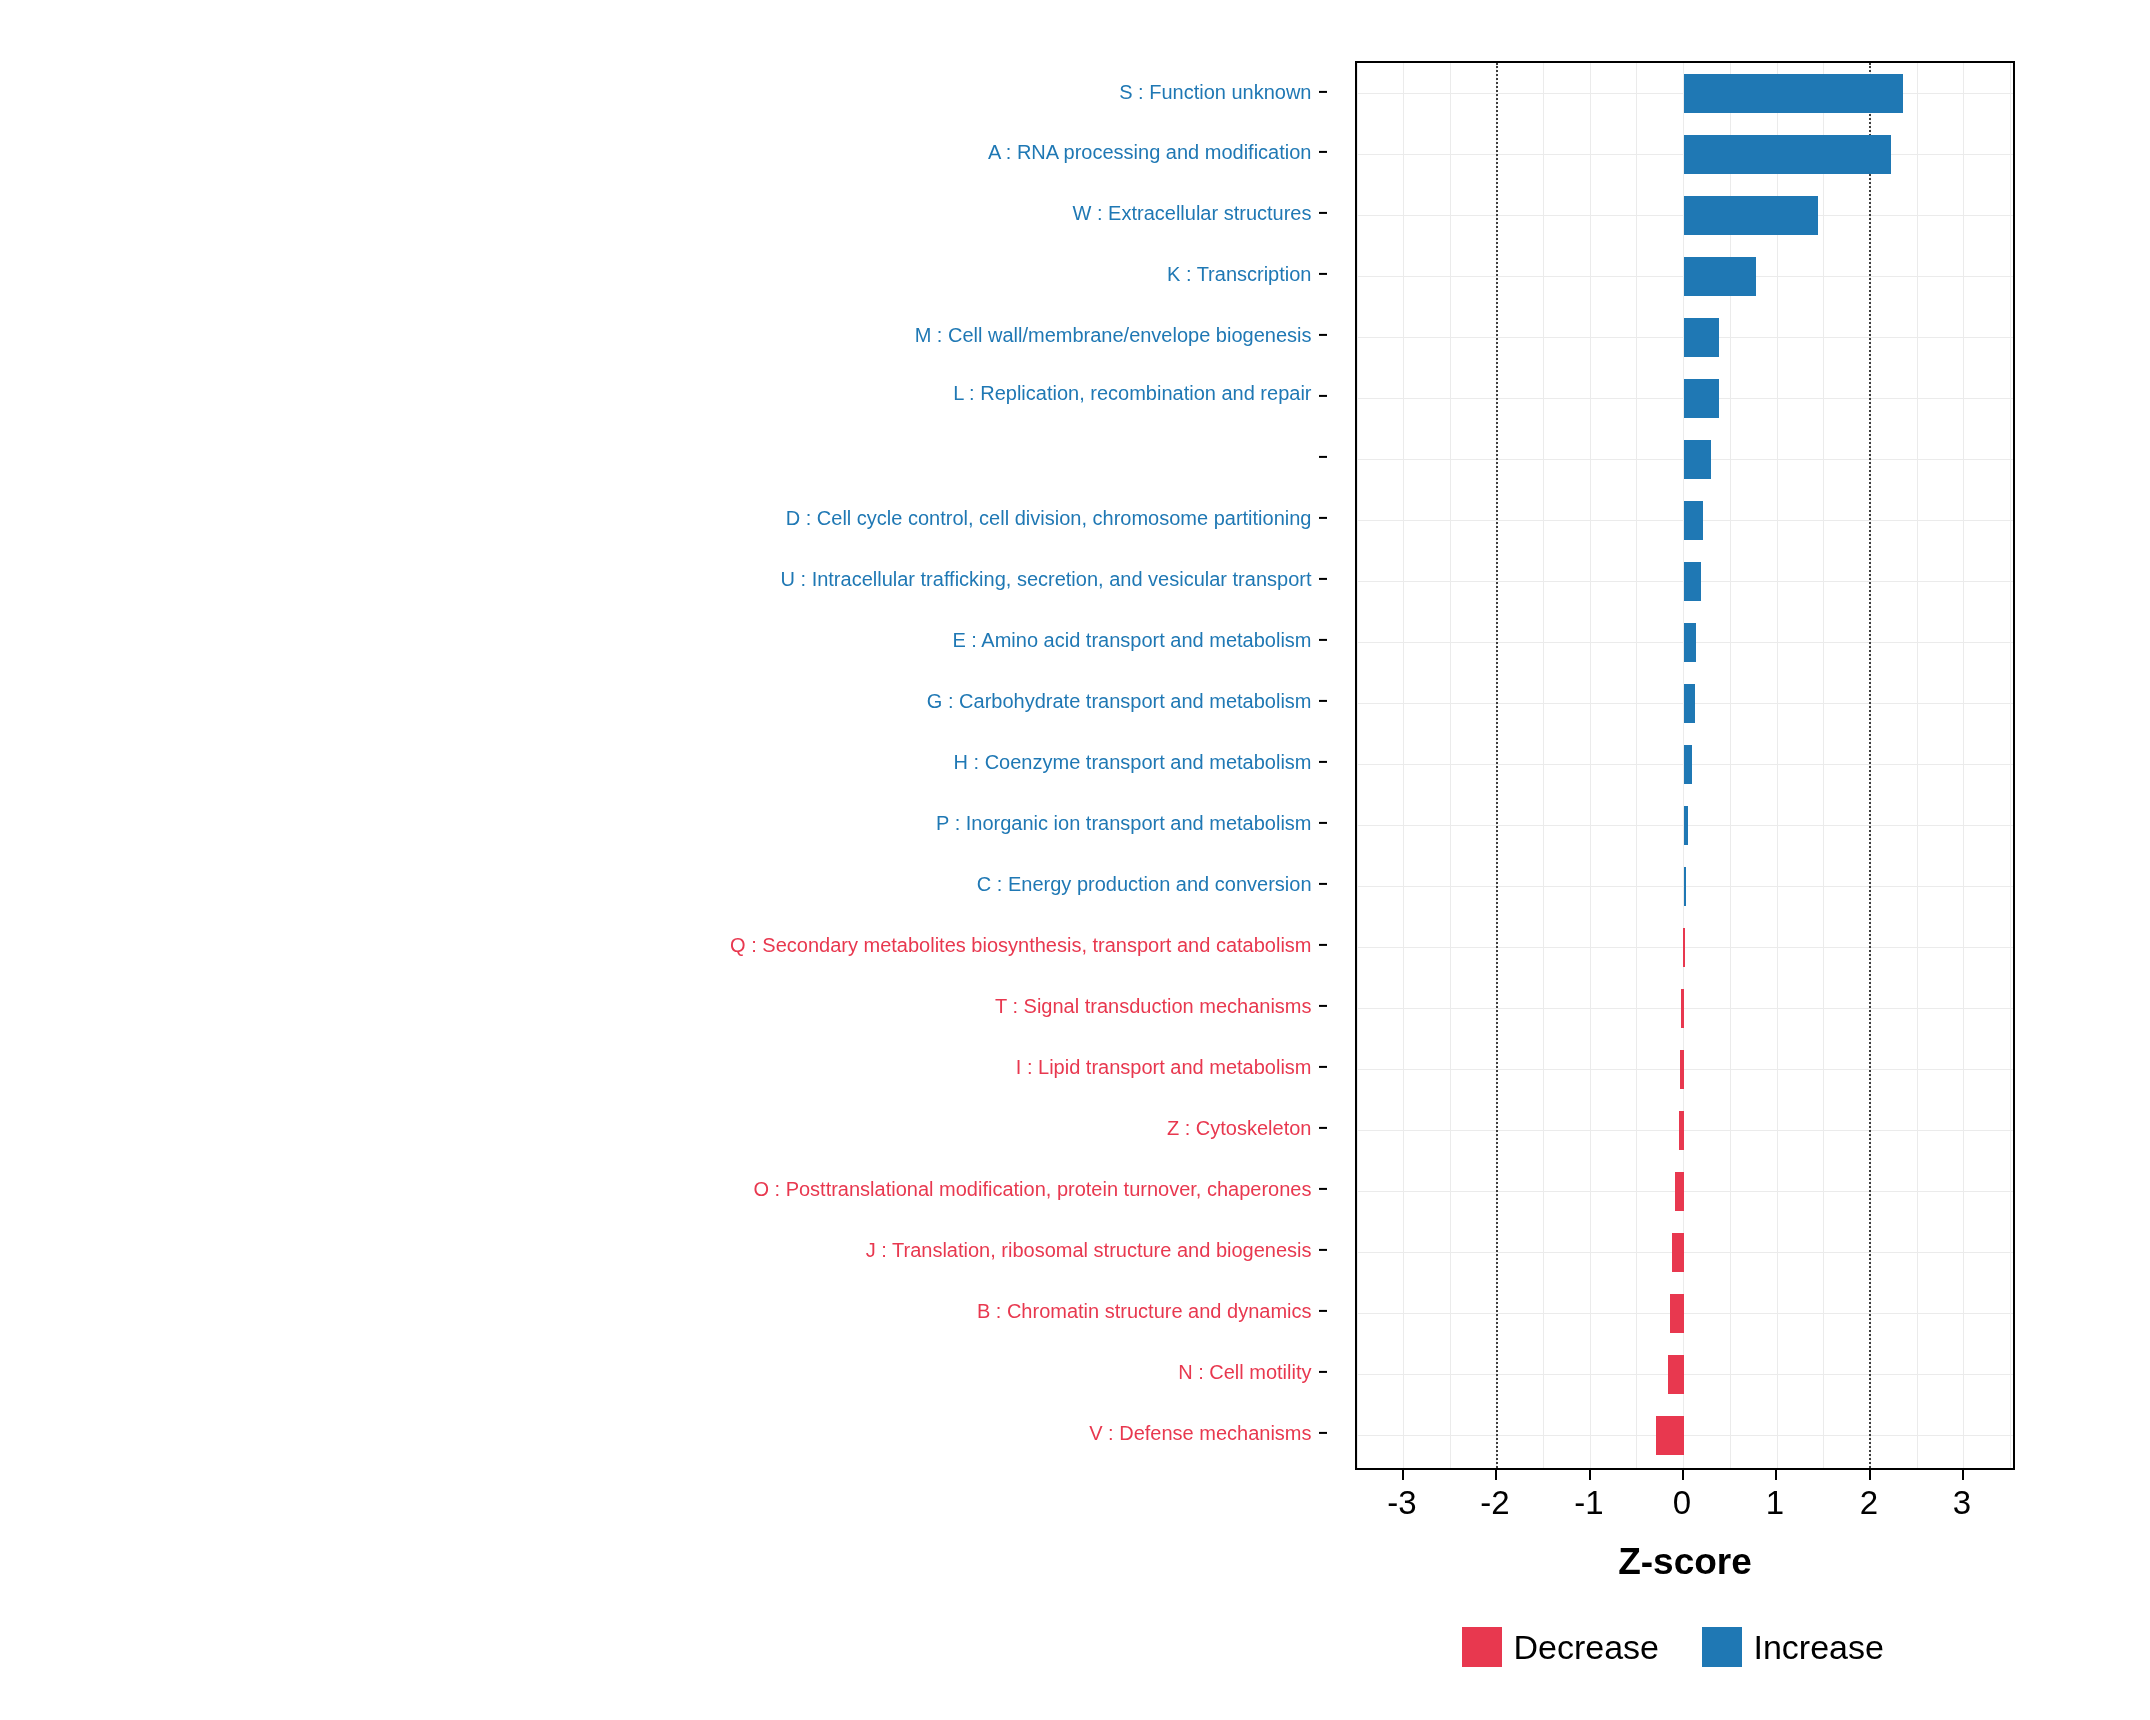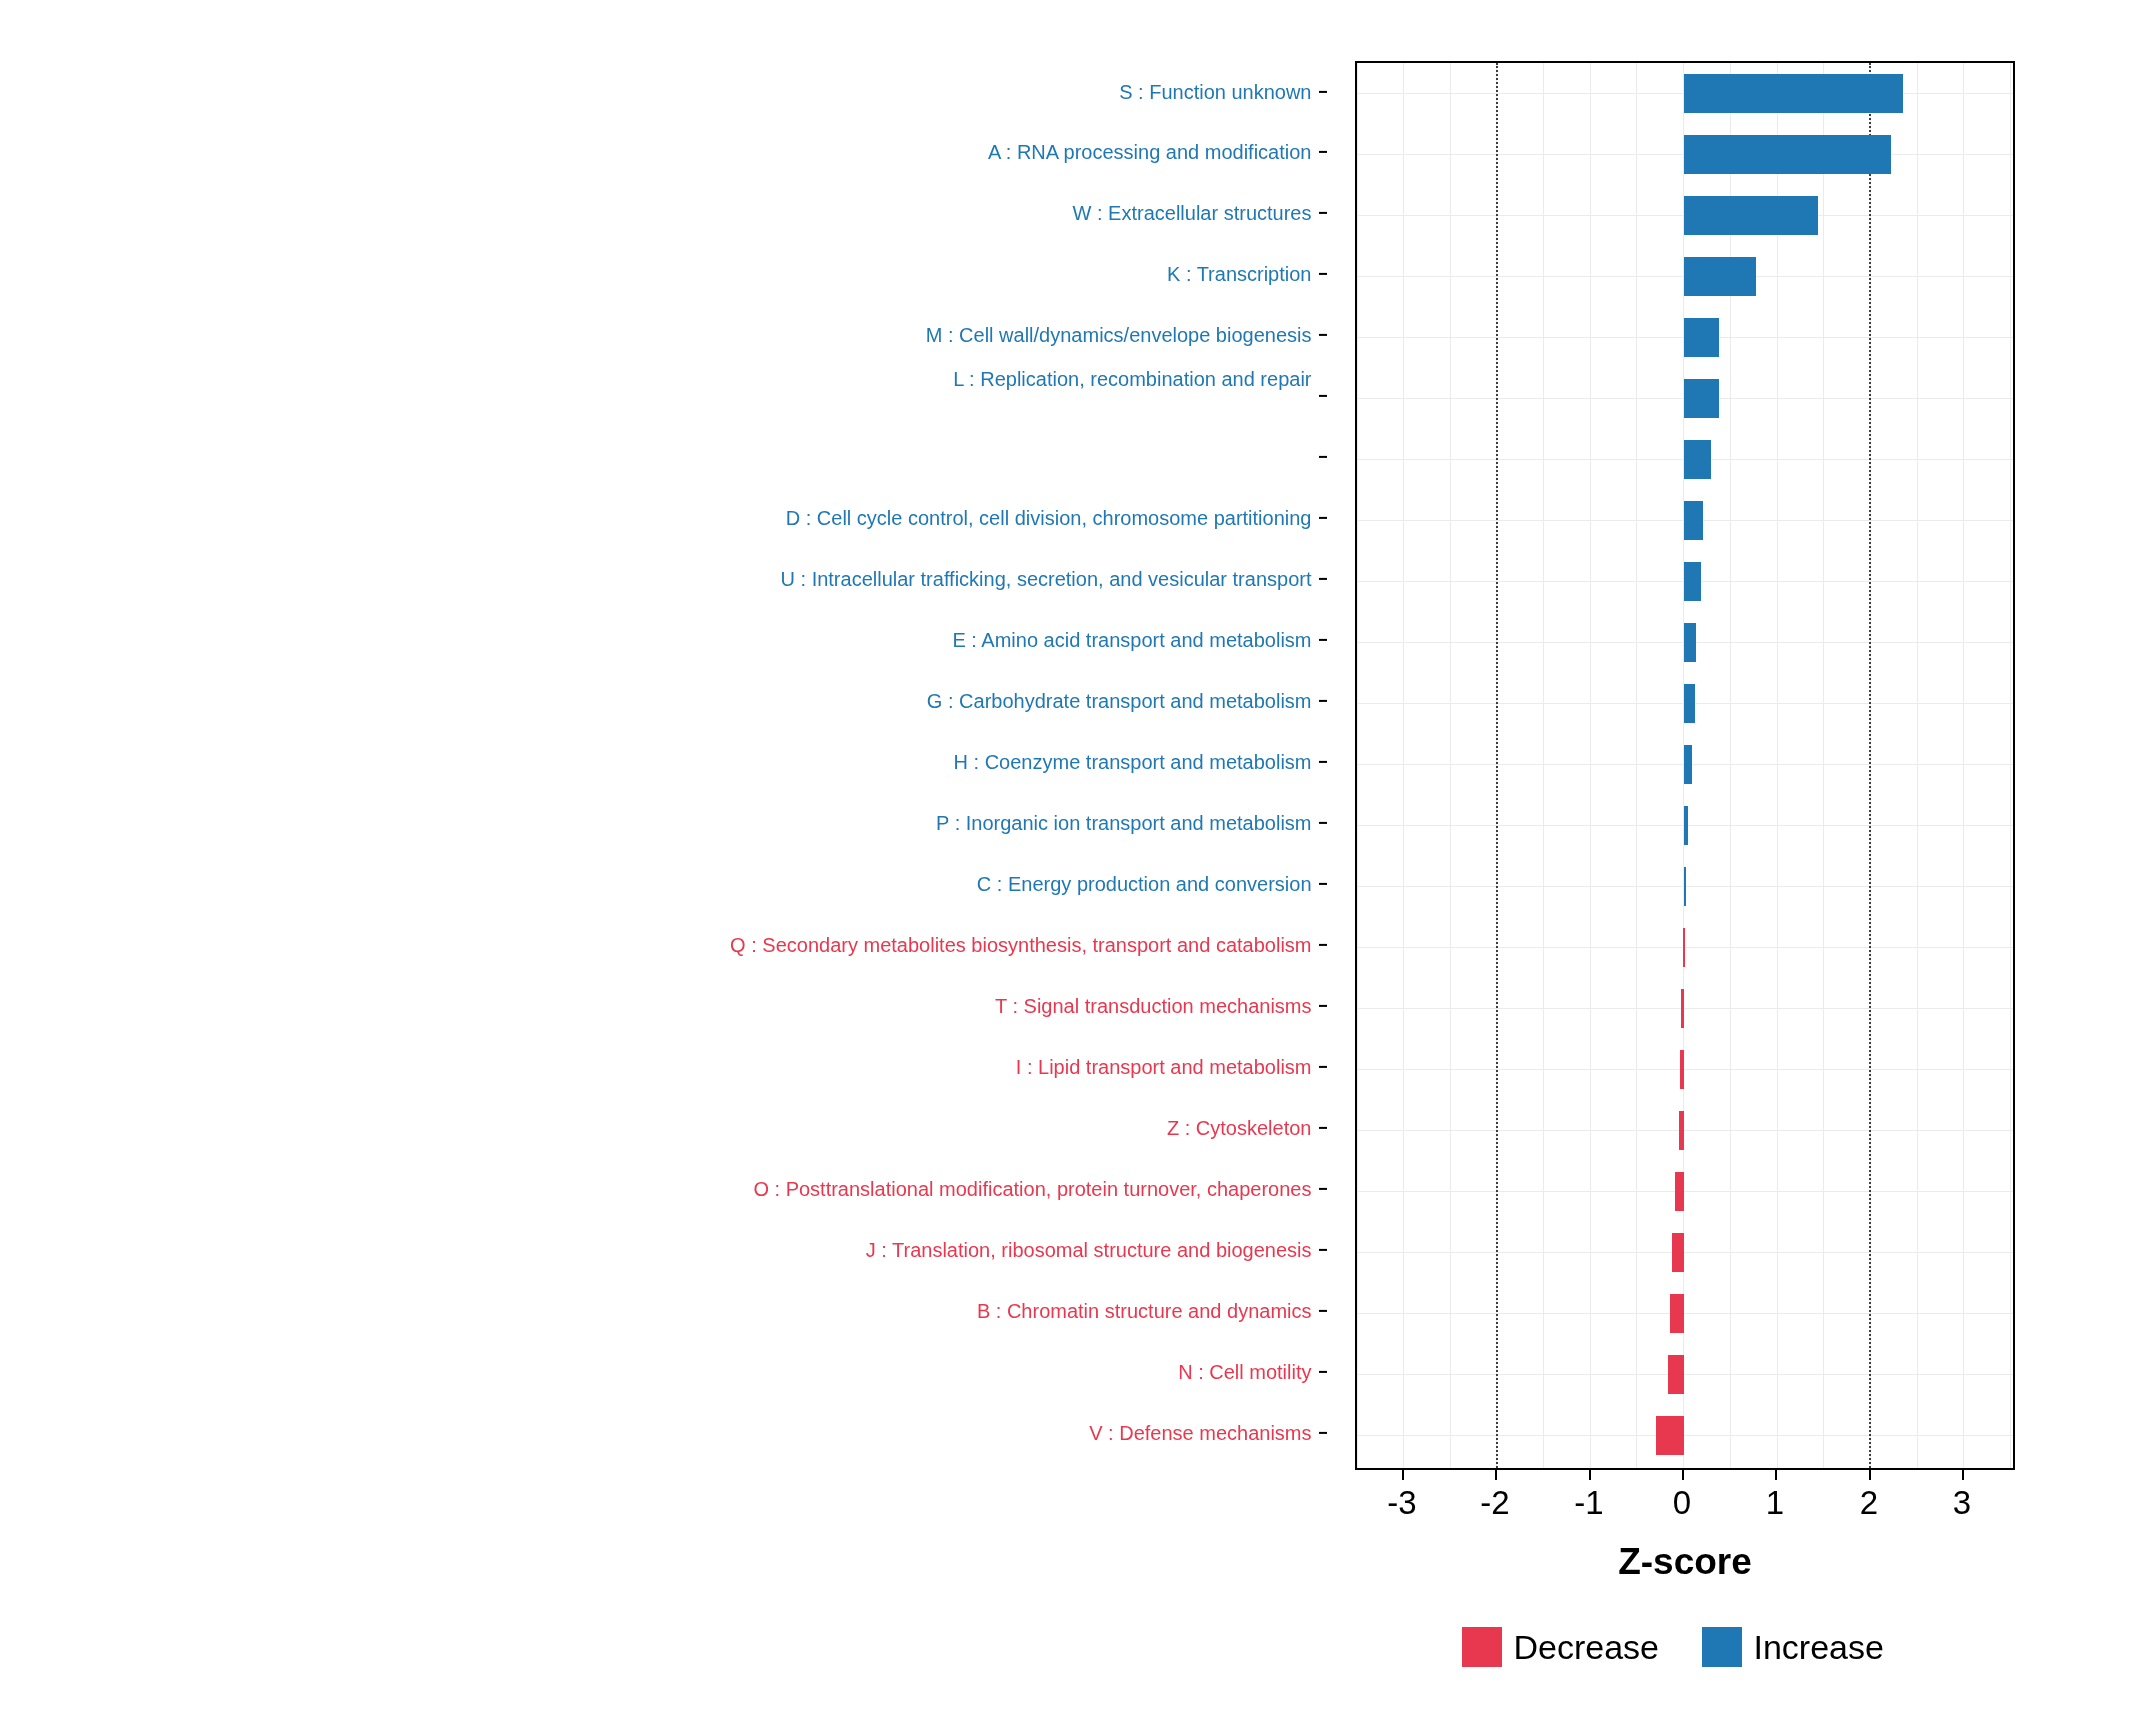--- a/index.html
+++ b/index.html
@@ -159,23 +159,23 @@
 
   <div id="labels-col">
       <div class="cat-label increase" style="top: 30.5px;">S : Function unknown</div>
       <div class="tickmark" style="top: 30.5px;"></div>
       <div class="cat-label increase" style="top: 91px;">A : RNA processing and modification</div>
       <div class="tickmark" style="top: 91px;"></div>
       <div class="cat-label increase" style="top: 152px;">W : Extracellular structures</div>
       <div class="tickmark" style="top: 152px;"></div>
       <div class="cat-label increase" style="top: 213px;">K : Transcription</div>
       <div class="tickmark" style="top: 213px;"></div>
-      <div class="cat-label increase" style="top: 274px;">M : Cell wall/dynamics/envelope biogenesis</div>
+      <div class="cat-label increase" style="top: 274px;">M : Cell wall/membrane/envelope biogenesis</div>
       <div class="tickmark" style="top: 274px;"></div>
-      <div class="cat-label increase" style="top: 318px;">L : Replication, recombination and repair</div>
+      <div class="cat-label increase" style="top: 332px;">L : Replication, recombination and repair</div>
       <div class="tickmark" style="top: 335px;"></div>
       <div class="tickmark" style="top: 396px;"></div>
       <div class="cat-label increase" style="top: 457px;">D : Cell cycle control, cell division, chromosome partitioning</div>
       <div class="tickmark" style="top: 457px;"></div>
       <div class="cat-label increase" style="top: 518px;">U : Intracellular trafficking, secretion, and vesicular transport</div>
       <div class="tickmark" style="top: 518px;"></div>
       <div class="cat-label increase" style="top: 579px;">E : Amino acid transport and metabolism</div>
       <div class="tickmark" style="top: 579px;"></div>
       <div class="cat-label increase" style="top: 640px;">G : Carbohydrate transport and metabolism</div>
       <div class="tickmark" style="top: 640px;"></div>

